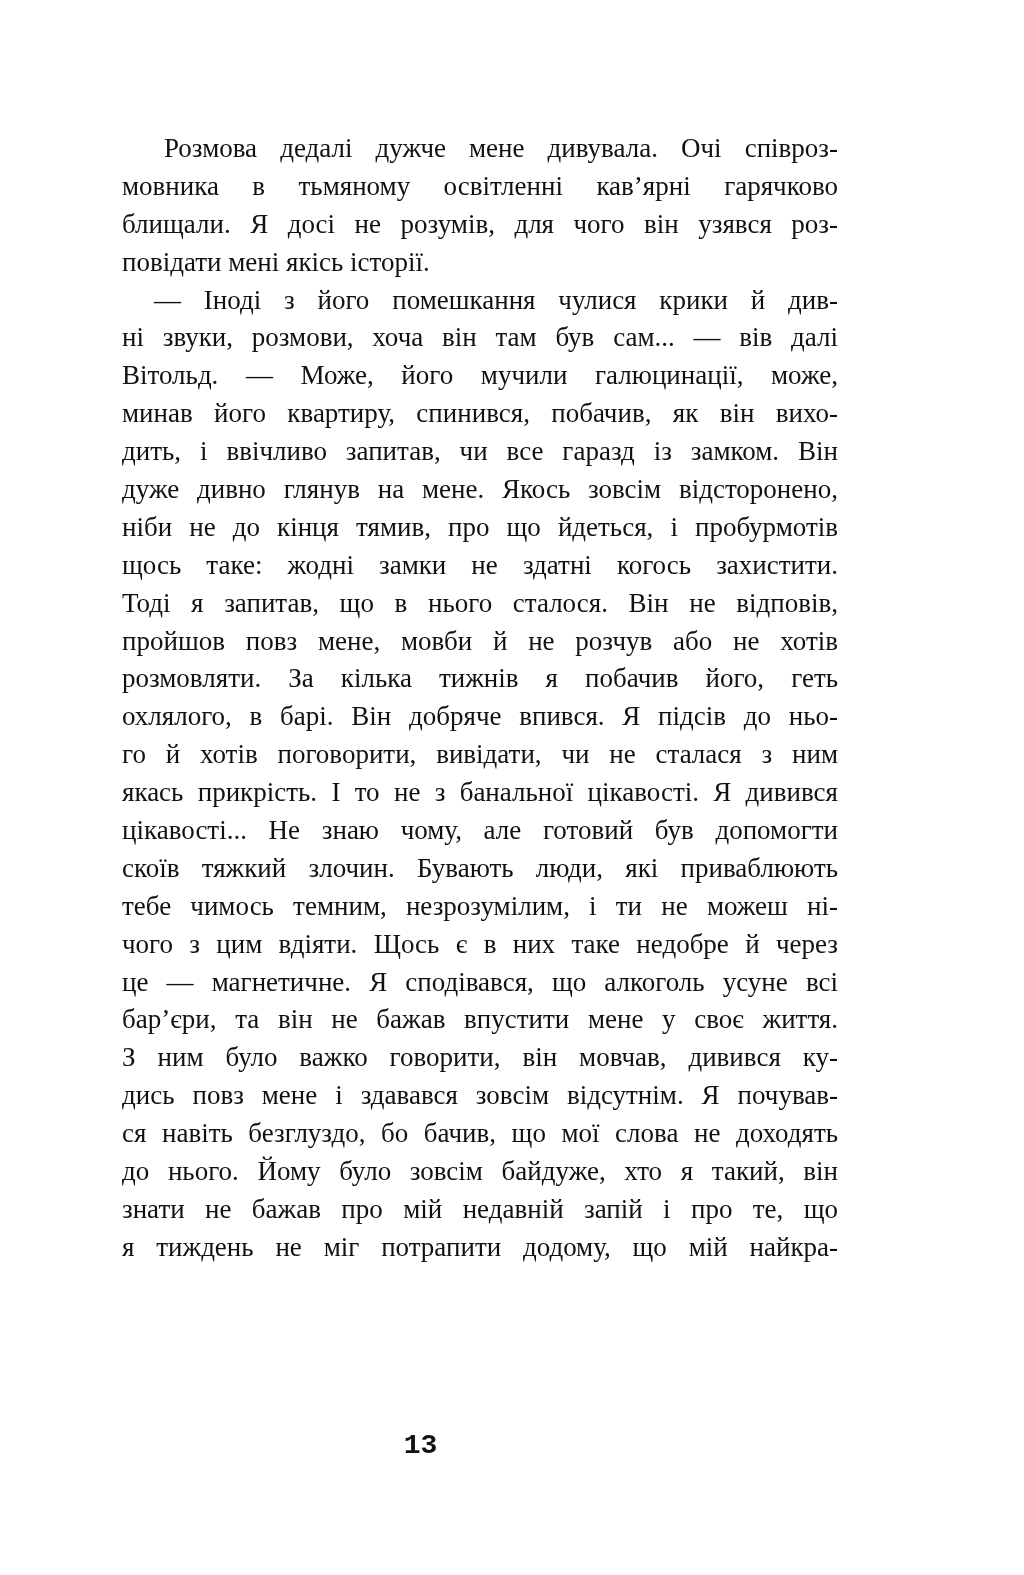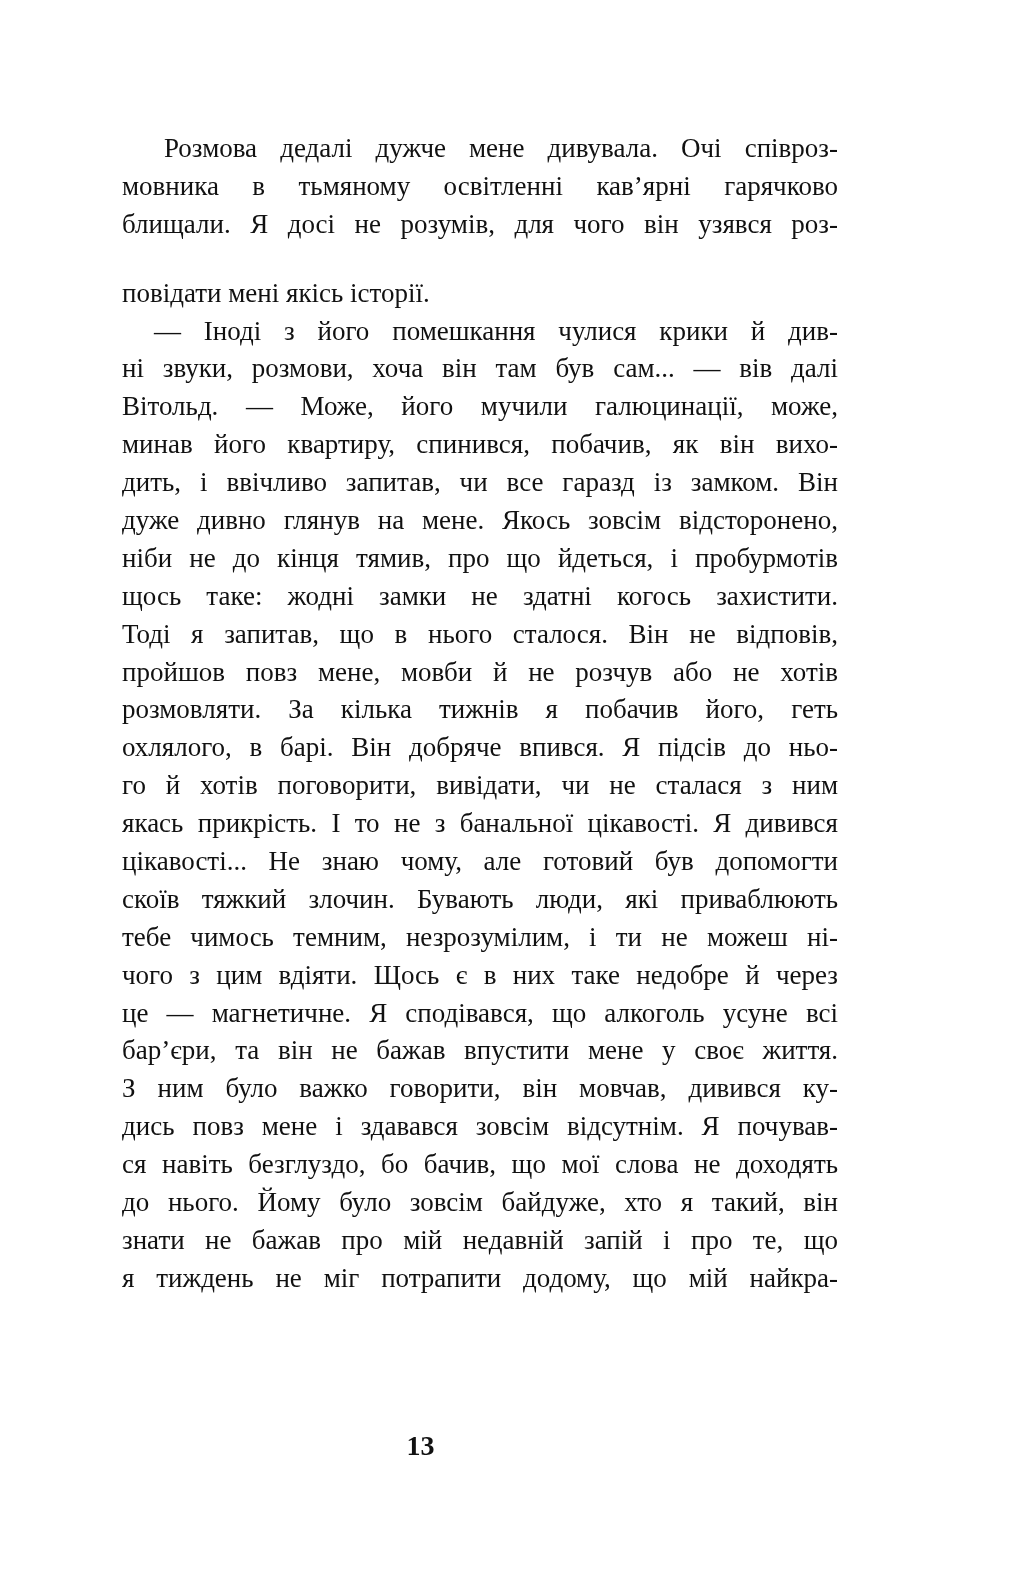--- a/index.html
+++ b/index.html
@@ -33,35 +33,34 @@
     }
     .line {
       display: block;
       white-space: nowrap;
       text-align: justify;
       text-align-last: justify;
       height: 37.9px;
     }
     .line.last {
       text-align-last: left;
-      margin-top: 31px;
     }
     .line.indent {
       padding-left: 42px;
     }
     .line.indent-small {
       padding-left: 32px;
     }
     .page-number {
       position: absolute;
       left: 0;
       width: 841px;
       top: 1430px;
       text-align: center;
-      font-family: Liberation Serif, serif;
+      font-family: Liberation Mono, monospace;
       font-weight: bold;
       font-size: 28px;
       color: #111111;
     }
   </style>
 </head>
 <body>
 
 <div class="page">
   <div class="text-block">

